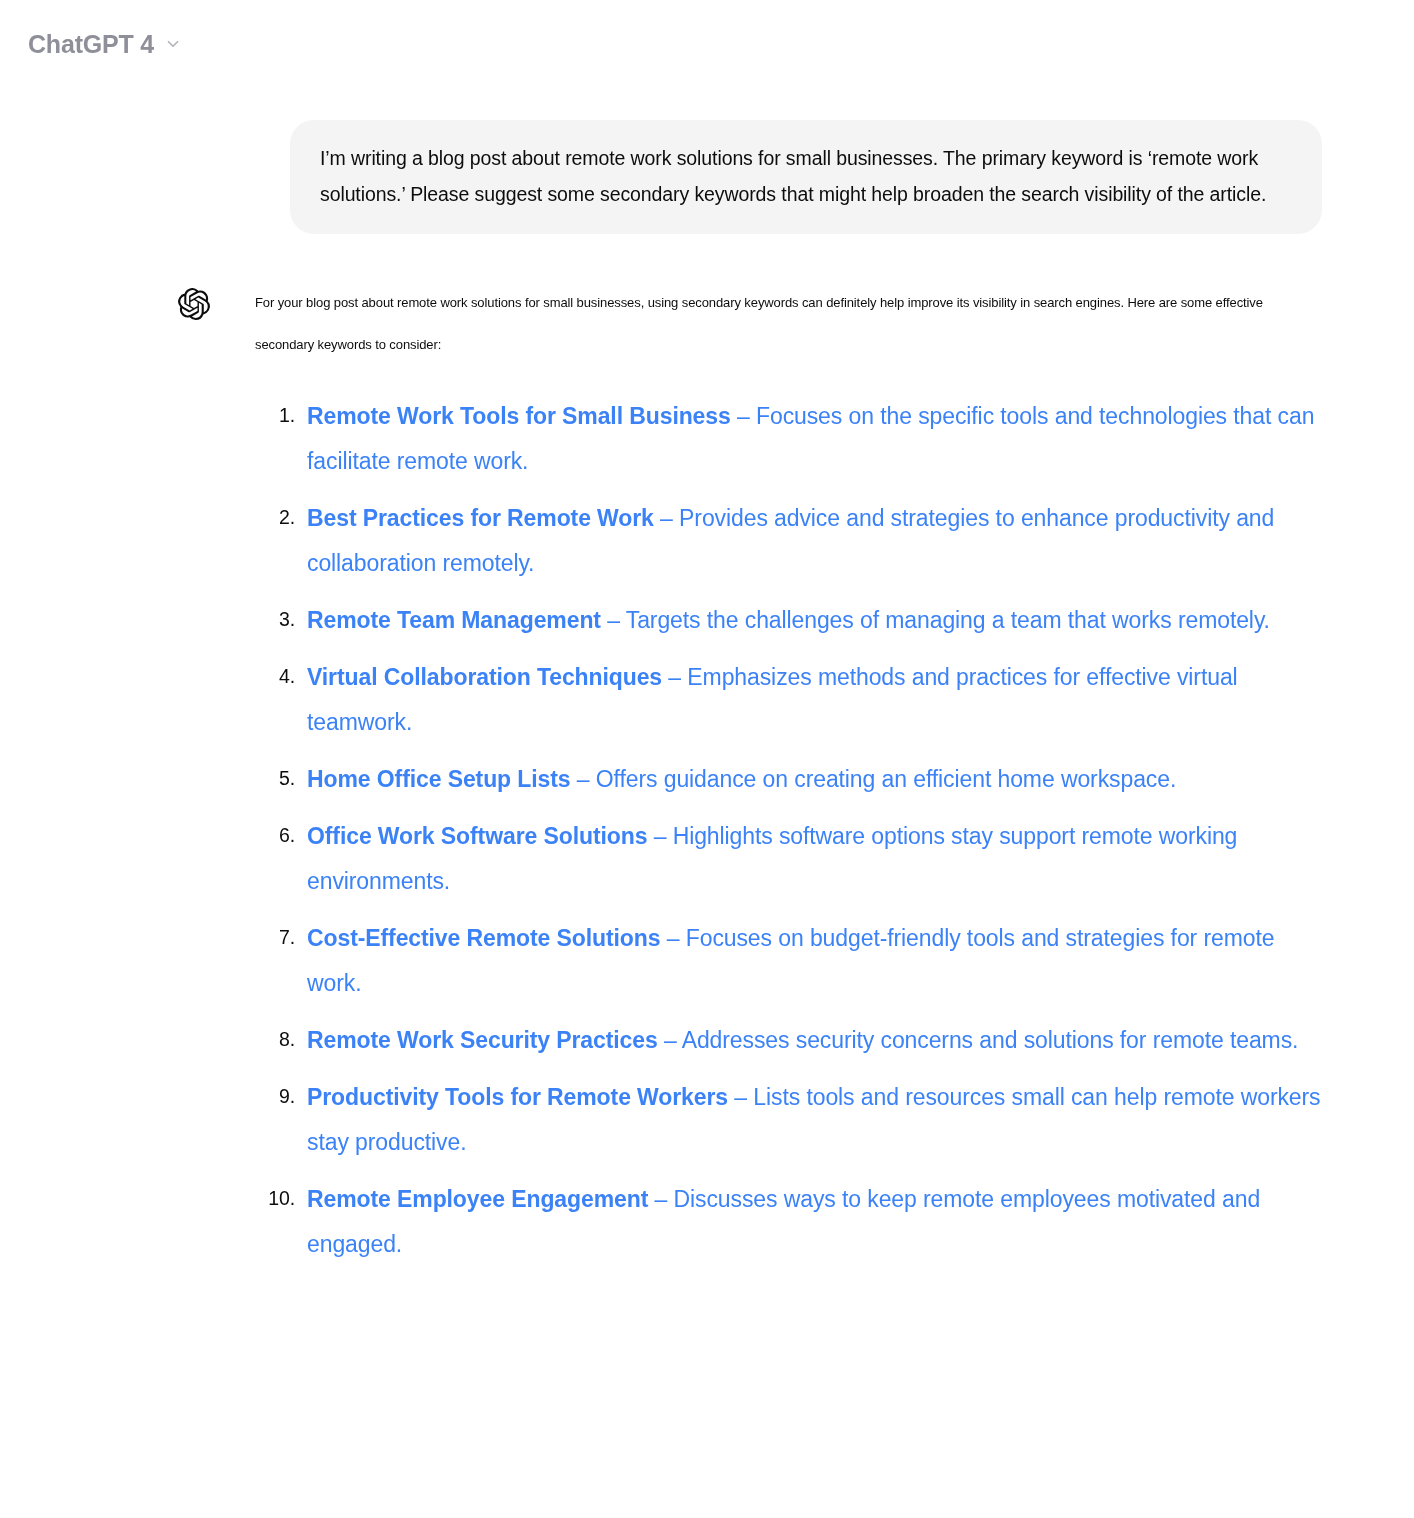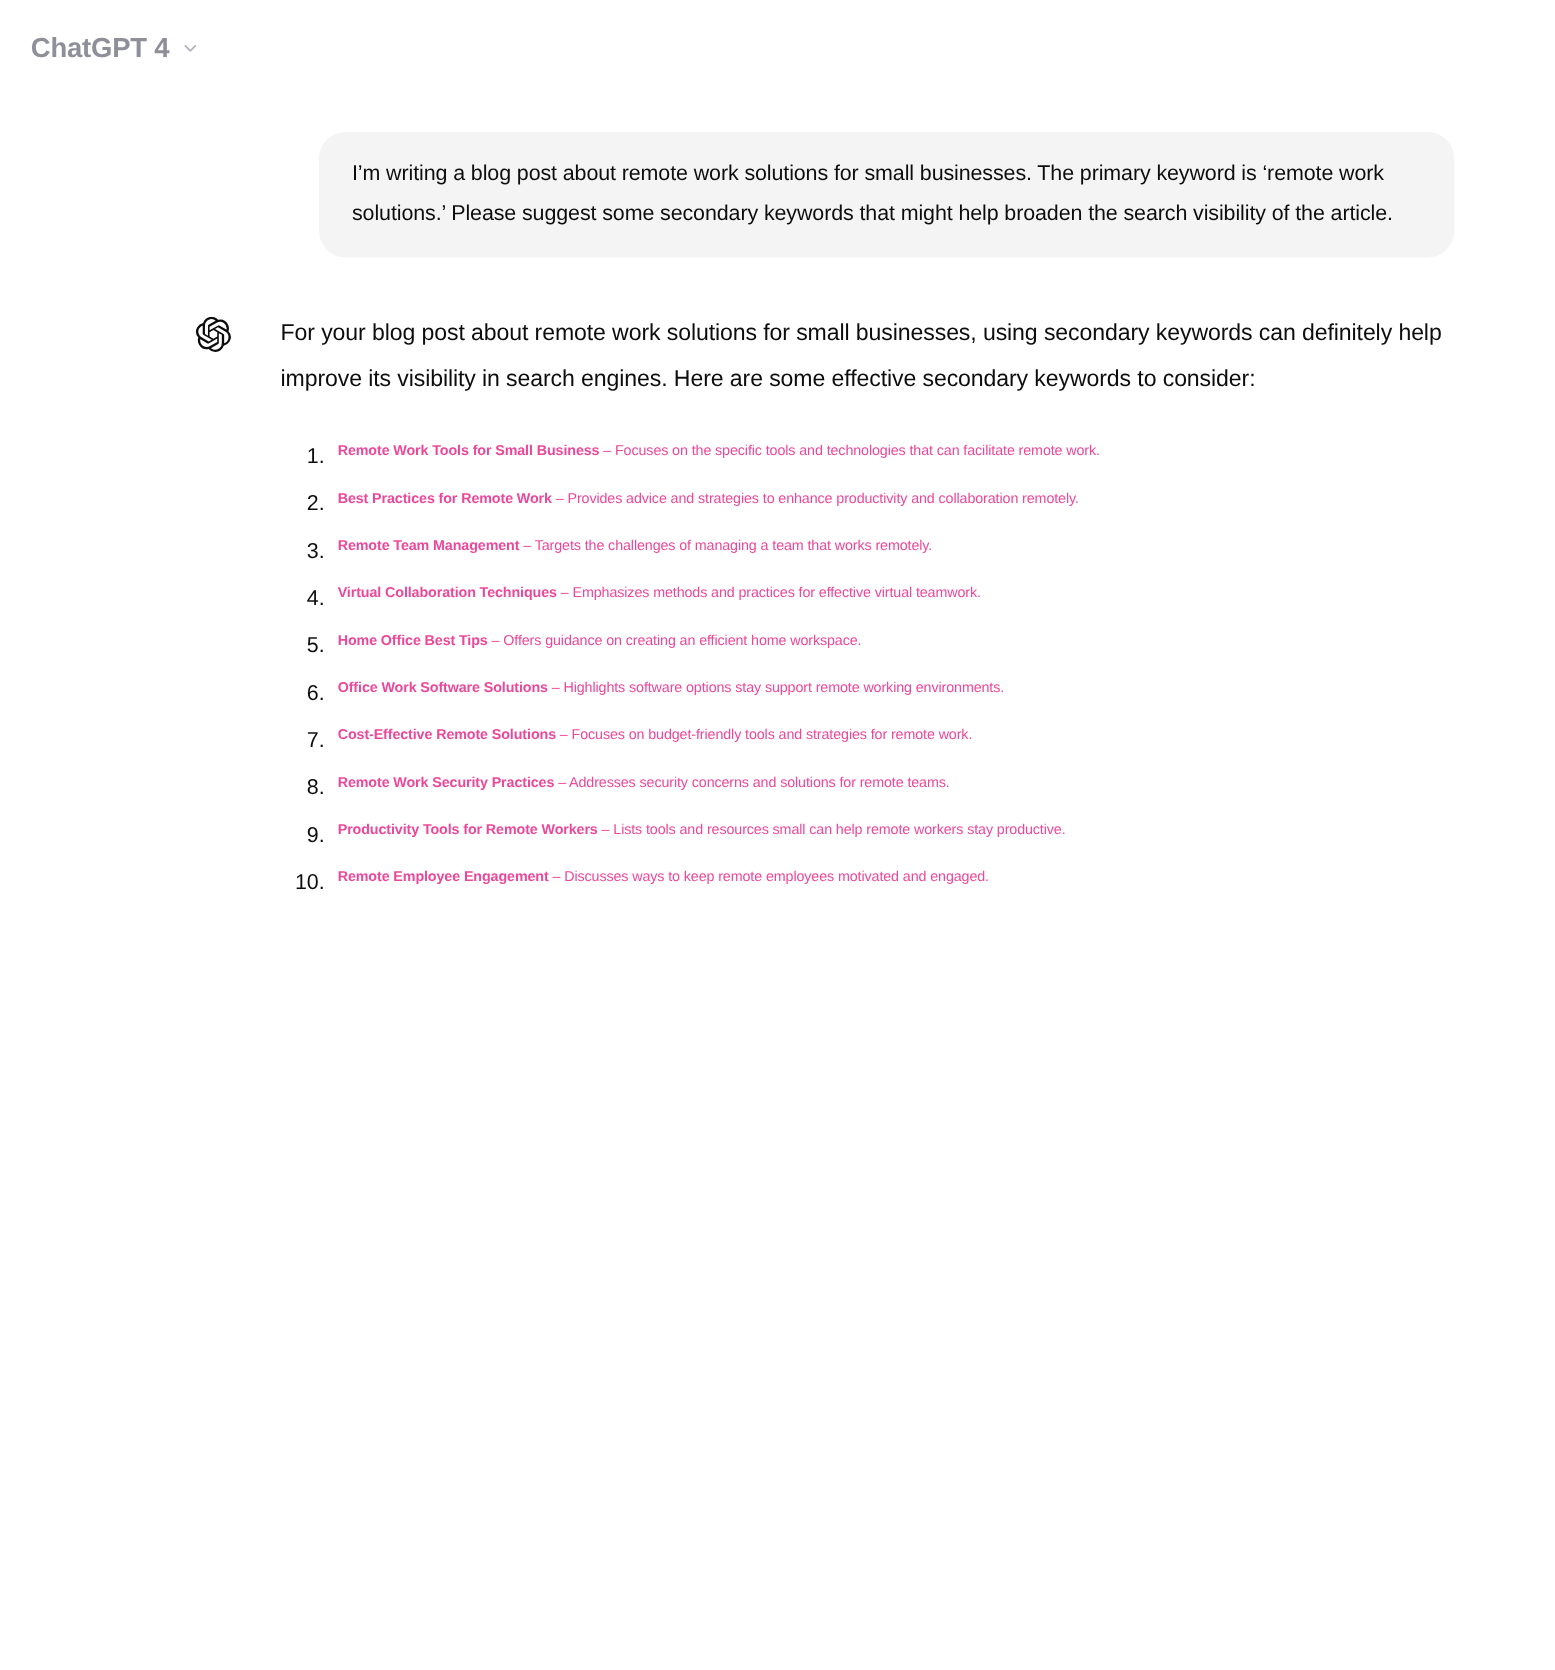--- a/index.html
+++ b/index.html
@@ -91,45 +91,45 @@
     color: #0d0d0d;
   }
   .assistant-avatar svg { display: block; }
 
   .assistant-body {
     flex: 1 1 auto;
     max-width: 1090px;
   }
   .assistant-body p {
     margin: 0;
-    font-size: 21px;
+    font-size: 13px;
     line-height: 42px;
     color: #0d0d0d;
     letter-spacing: -0.1px;
   }
   .assistant-body p.closing {
     margin-top: 40px;
   }
 
   
   ol.keyword-list {
     list-style: none;
     margin: 28px 0 0 0;
     padding: 0;
     counter-reset: kw;
   }
   ol.keyword-list > li {
     counter-increment: kw;
     position: relative;
     padding-left: 52px;
     margin-bottom: 12px;
-    font-size: 13px;
-    line-height: 31px;
+    font-size: 23px;
+    line-height: 45px;
     letter-spacing: -0.1px;
-    color: #ec4899;
+    color: #3b82f6;
   }
   ol.keyword-list > li::before {
     content: counter(kw) ".";
     position: absolute;
     left: 0;
     top: 0;
     width: 40px;
     text-align: right;
     font-size: 19.5px;
     line-height: 42px;
@@ -186,21 +186,21 @@
         <li>
           <span class="kw-term">Best Practices for Remote Work</span><span class="kw-dash"> – </span><span class="kw-desc">Provides advice and strategies to enhance productivity and collaboration remotely.</span>
         </li>
         <li>
           <span class="kw-term">Remote Team Management</span><span class="kw-dash"> – </span><span class="kw-desc">Targets the challenges of managing a team that works remotely.</span>
         </li>
         <li>
           <span class="kw-term">Virtual Collaboration Techniques</span><span class="kw-dash"> – </span><span class="kw-desc">Emphasizes methods and practices for effective virtual teamwork.</span>
         </li>
         <li>
-          <span class="kw-term">Home Office Best Tips</span><span class="kw-dash"> – </span><span class="kw-desc">Offers guidance on creating an efficient home workspace.</span>
+          <span class="kw-term">Home Office Setup Lists</span><span class="kw-dash"> – </span><span class="kw-desc">Offers guidance on creating an efficient home workspace.</span>
         </li>
         <li>
           <span class="kw-term">Office Work Software Solutions</span><span class="kw-dash"> – </span><span class="kw-desc">Highlights software options stay support remote working environments.</span>
         </li>
         <li>
           <span class="kw-term">Cost-Effective Remote Solutions</span><span class="kw-dash"> – </span><span class="kw-desc">Focuses on budget-friendly tools and strategies for remote work.</span>
         </li>
         <li>
           <span class="kw-term">Remote Work Security Practices</span><span class="kw-dash"> – </span><span class="kw-desc">Addresses security concerns and solutions for remote teams.</span>
         </li>

